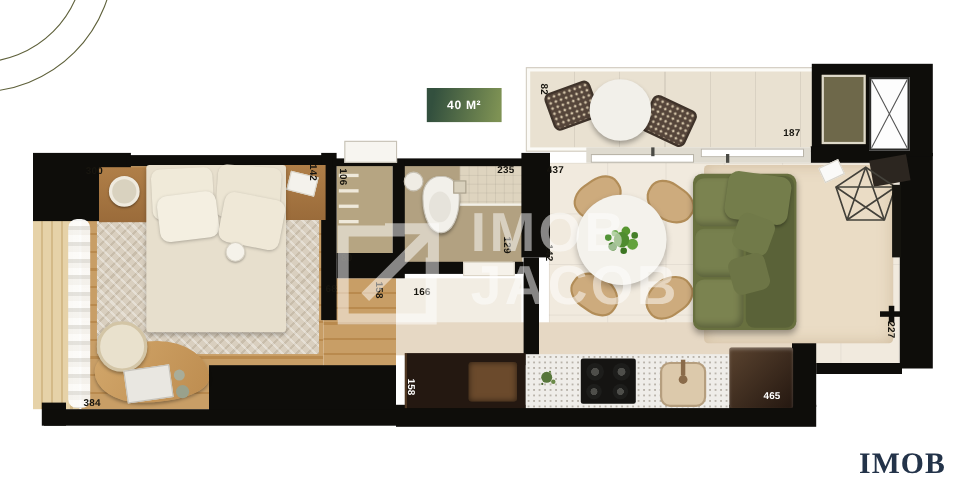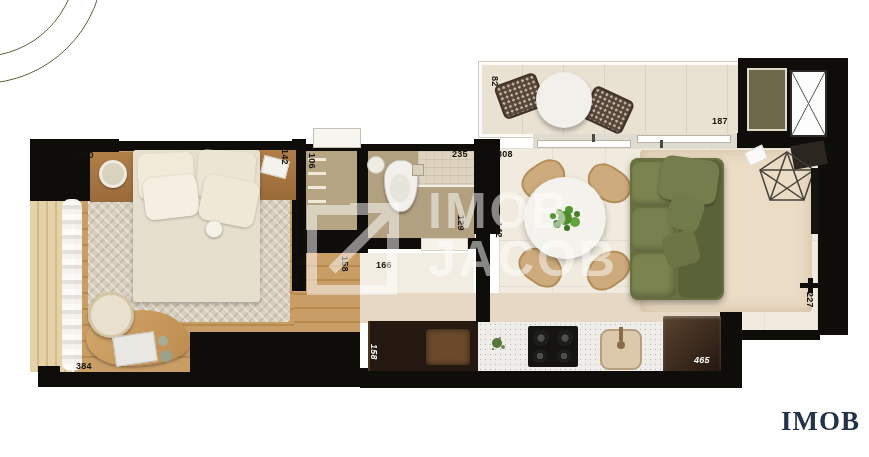--- a/index.html
+++ b/index.html
@@ -5,31 +5,36 @@
   html,body{margin:0;padding:0;background:#fff;}
   #stage{position:relative;width:869px;height:457px;background:#ffffff;overflow:hidden;
          font-family:"Liberation Sans",sans-serif;}
   .abs{position:absolute;}
   .wall{position:absolute;background:#0e0d0a;z-index:20;}
   .floor{position:absolute;z-index:5;}
   .furn{position:absolute;z-index:25;}
   .lbl{position:absolute;font:700 9px/1 "Liberation Sans",sans-serif;color:#17150f;
        letter-spacing:.2px;z-index:45;}
   .lbl.v{writing-mode:vertical-rl;}
-  .lbl.w{color:#ffffff;font-style:italic;}
+  .lbl.w{color:#ffffff;}
   .arc{position:absolute;border-radius:50%;z-index:2;}
 </style>
 </head>
 <body>
 
 <div id="stage">
 
   <div class="arc" style="left:-142px;top:-162px;width:244px;height:244px;border:1.5px solid #5f613b;"></div>
   <div class="arc" style="left:-115px;top:-135px;width:190px;height:190px;border:1px solid #5f613b;"></div>
 
+  <div class="abs" style="left:388px;top:80px;width:68px;height:31px;z-index:50;
+              background:linear-gradient(100deg,#33503e 10%,#7e9254 95%);
+              display:flex;align-items:center;justify-content:center;">
+    <span style="font:700 11px 'Liberation Sans',sans-serif;color:#fff;letter-spacing:.6px;">40 M²</span>
+  </div>
 
   <div class="floor" style="left:479px;top:62px;width:259px;height:69px;background:#e9e1d1;
               border:3px solid #fbfaf6;outline:1px solid #d2ccc0;
               background-image:repeating-linear-gradient(90deg,transparent 0 40px,rgba(0,0,0,.07) 40px 41px);"></div>
 
   <div class="floor" style="left:70px;top:150px;width:224px;height:222px;
               background:repeating-linear-gradient(180deg,#c89e66 0 14px,#b98a4e 14px 16px);"></div>
 
   <div class="floor" style="left:88px;top:162px;width:202px;height:160px;background:#d9cfbf;border-radius:2px;z-index:6;
               background-image:repeating-linear-gradient(45deg,rgba(255,255,255,.35) 0 2px,transparent 2px 7px),
@@ -197,21 +202,21 @@
   <div class="lbl v" style="left:280px;top:149px;">142</div>
   <div class="lbl v" style="left:307px;top:153px;">106</div>
   <div class="lbl" style="left:310px;top:230px;">80</div>
   <div class="lbl" style="left:452px;top:150px;">235</div>
   <div class="lbl v" style="left:456px;top:215px;">129</div>
   <div class="lbl" style="left:296px;top:258px;">68</div>
   <div class="lbl v" style="left:340px;top:256px;">158</div>
   <div class="lbl" style="left:364px;top:261px;margin-left:12px;">166</div>
   <div class="lbl v" style="left:490px;top:76px;">82</div>
   <div class="lbl" style="left:712px;top:117px;">187</div>
-  <div class="lbl" style="left:497px;top:150px;">308</div>
+  <div class="lbl" style="left:497px;top:150px;">437</div>
   <div class="lbl v" style="left:494px;top:222px;">142</div>
   <div class="lbl v" style="left:805px;top:292px;">227</div>
   <div class="lbl v w" style="left:369px;top:344px;">158</div>
   <div class="lbl w" style="left:694px;top:356px;">465</div>
   <div class="lbl" style="left:76px;top:362px;">384</div>
 
   <div class="abs" style="left:730px;top:406px;width:130px;text-align:right;z-index:50;
               font:700 27px 'Liberation Serif',serif;color:#233349;letter-spacing:1px;">IMOB</div>
 </div>
 

